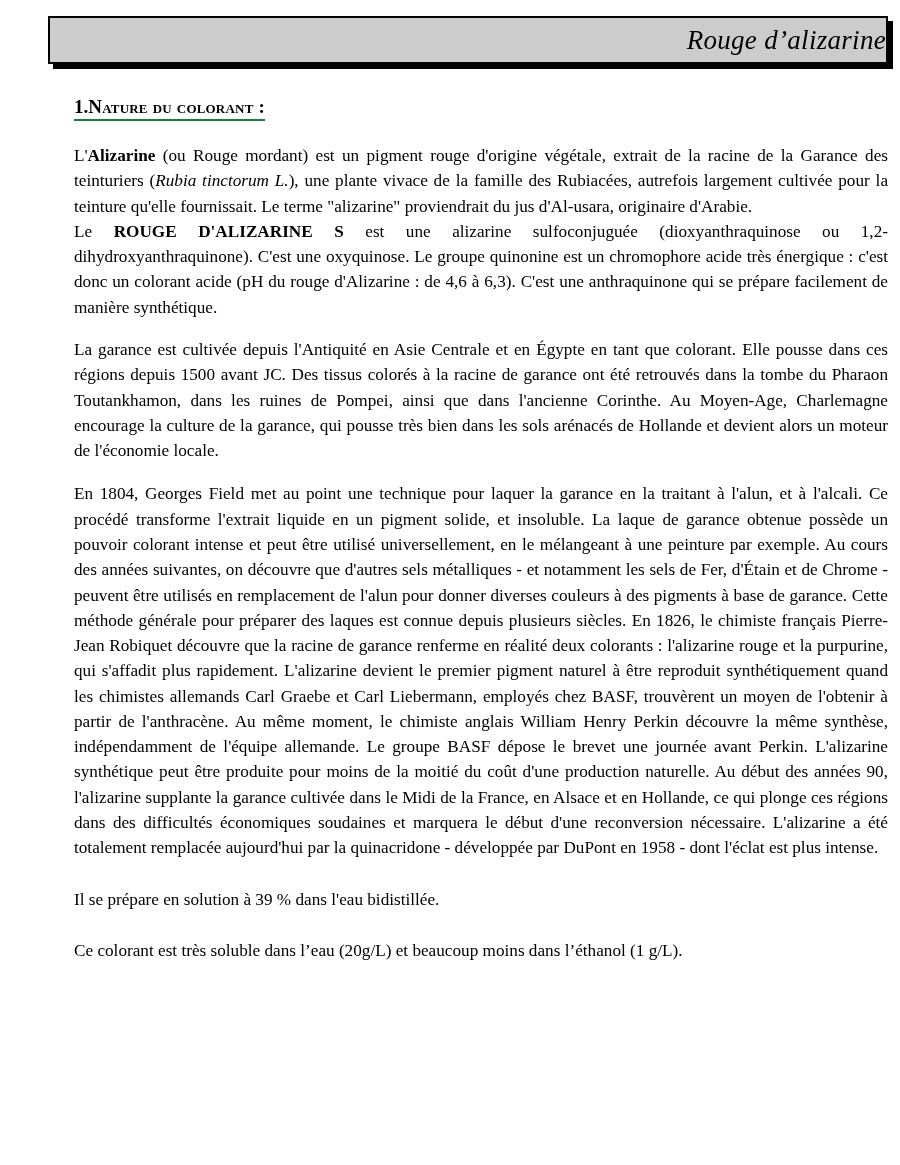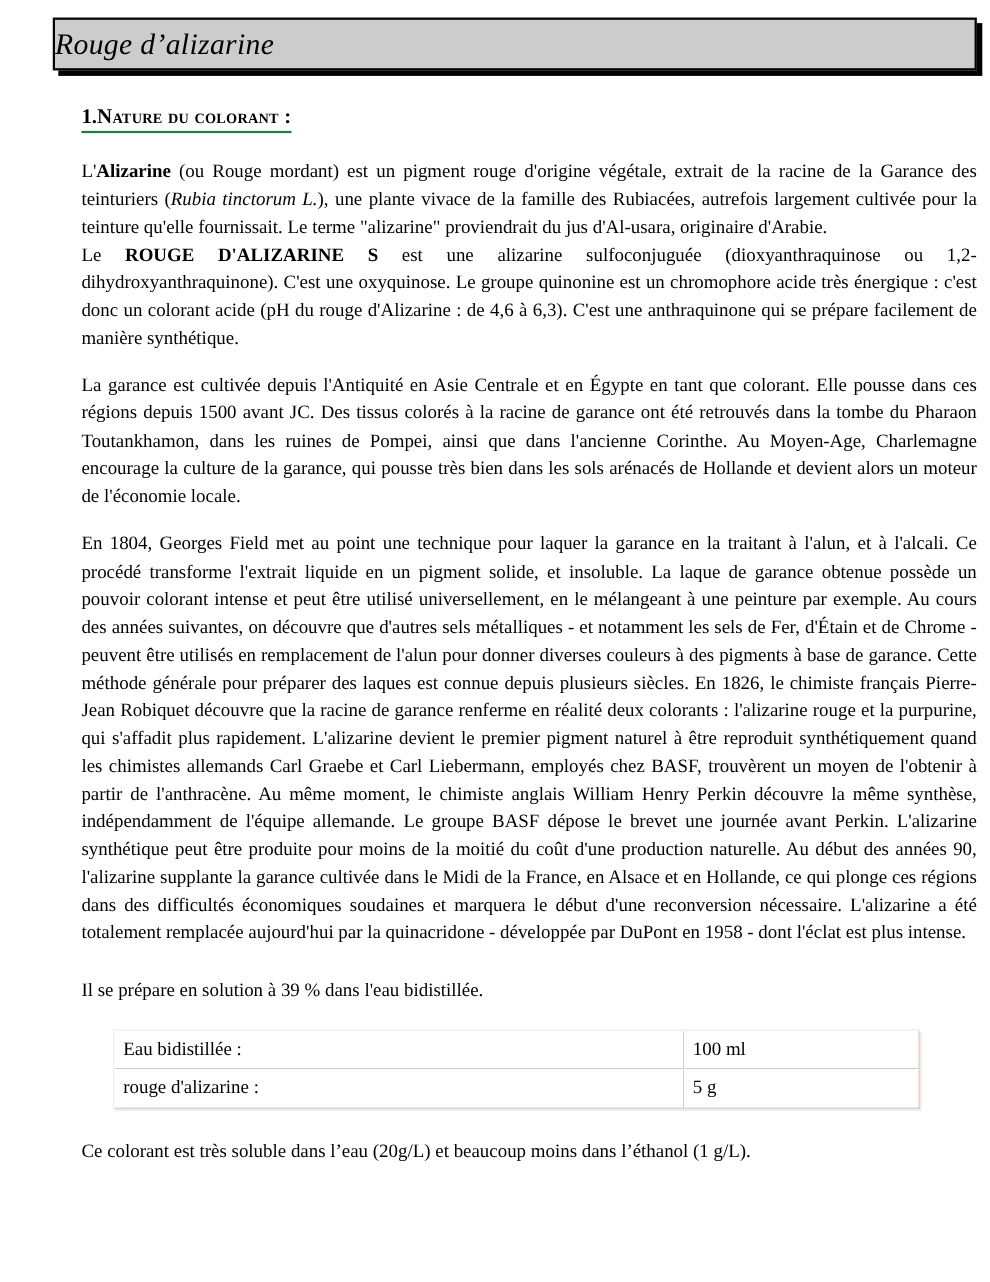--- a/index.html
+++ b/index.html
@@ -29,21 +29,21 @@
     width: 840px;
   }
   .title-box {
     position: relative;
     background: #cccccc;
     border: 2px solid #000000;
     box-shadow: 5px 5px 0 0 #000000;
     height: 44px;
     display: flex;
     align-items: center;
-    justify-content: flex-start;
+    justify-content: flex-end;
   }
   .title-text {
     font-style: italic;
     font-size: 27px;
     letter-spacing: 0.3px;
     color: #000000;
     line-height: 1;
   }
 
   
@@ -156,29 +156,17 @@
 
     <p class="body"><span>Le </span><b class="strong">ROUGE D'ALIZARINE S</b><span> est une alizarine sulfoconjuguée (dioxyanthraquinose ou 1,2-dihydroxyanthraquinone). C'est une oxyquinose. Le groupe quinonine est un chromophore acide très énergique : c'est donc un colorant acide (pH du rouge d'Alizarine : de 4,6 à 6,3). C'est une anthraquinone qui se prépare facilement de manière synthétique.</span></p>
 
     <p class="body gap-para">La garance est cultivée depuis l'Antiquité en Asie Centrale et en Égypte en tant que colorant. Elle pousse dans ces régions depuis 1500 avant JC. Des tissus colorés à la racine de garance ont été retrouvés dans la tombe du Pharaon Toutankhamon, dans les ruines de Pompei, ainsi que dans l'ancienne Corinthe. Au Moyen-Age, Charlemagne encourage la culture de la garance, qui pousse très bien dans les sols arénacés de Hollande et devient alors un moteur de l'économie locale.</p>
 
     <p class="body gap-para-lg">En 1804, Georges Field met au point une technique pour laquer la garance en la traitant à l'alun, et à l'alcali. Ce procédé transforme l'extrait liquide en un pigment solide, et insoluble. La laque de garance obtenue possède un pouvoir colorant intense et peut être utilisé universellement, en le mélangeant à une peinture par exemple. Au cours des années suivantes, on découvre que d'autres sels métalliques - et notamment les sels de Fer, d'Étain et de Chrome - peuvent être utilisés en remplacement de l'alun pour donner diverses couleurs à des pigments à base de garance. Cette méthode générale pour préparer des laques est connue depuis plusieurs siècles. En 1826, le chimiste français Pierre-Jean Robiquet découvre que la racine de garance renferme en réalité deux colorants : l'alizarine rouge et la purpurine, qui s'affadit plus rapidement. L'alizarine devient le premier pigment naturel à être reproduit synthétiquement quand les chimistes allemands Carl Graebe et Carl Liebermann, employés chez BASF, trouvèrent un moyen de l'obtenir à partir de l'anthracène. Au même moment, le chimiste anglais William Henry Perkin découvre la même synthèse, indépendamment de l'équipe allemande. Le groupe BASF dépose le brevet une journée avant Perkin. L'alizarine synthétique peut être produite pour moins de la moitié du coût d'une production naturelle. Au début des années 90, l'alizarine supplante la garance cultivée dans le Midi de la France, en Alsace et en Hollande, ce qui plonge ces régions dans des difficultés économiques soudaines et marquera le début d'une reconversion nécessaire. L'alizarine a été totalement remplacée aujourd'hui par la quinacridone - développée par DuPont en 1958 - dont l'éclat est plus intense.</p>
 
 
     <p class="body prep-intro">Il se prépare en solution à 39 % dans l'eau bidistillée.</p>
 
-    <table class="prep-table">
-      <tbody>
-        <tr>
-          <td class="col-label">Eau bidistillée :</td>
-          <td class="col-value">100 ml</td>
-        </tr>
-        <tr>
-          <td class="col-label">rouge d'alizarine :</td>
-          <td class="col-value">5 g</td>
-        </tr>
-      </tbody>
-    </table>
 
     <p class="body outro">Ce colorant est très soluble dans l’eau (20g/L) et beaucoup moins dans l’éthanol (1 g/L).</p>
 
   </div>
 </div>
 
 </body></html>

